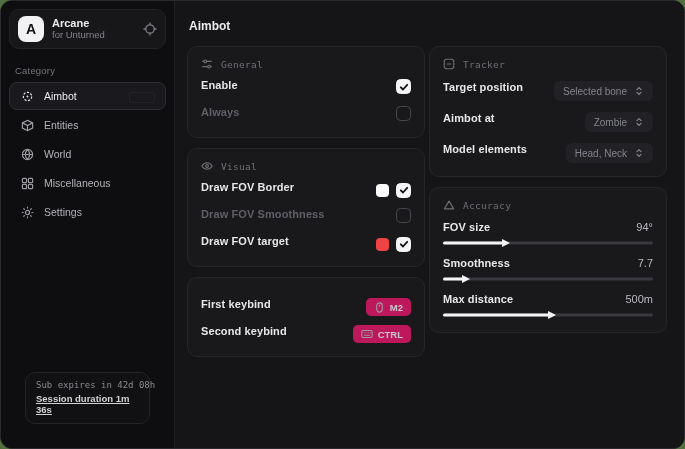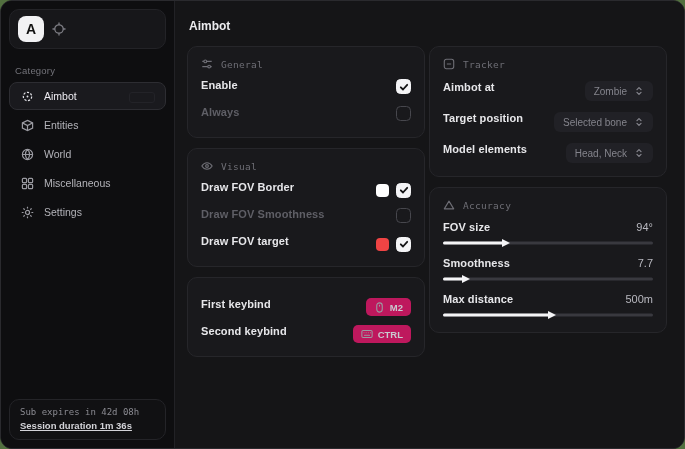--- a/index.html
+++ b/index.html
@@ -55,21 +55,21 @@
     background:#1a1a1e; border-color:#2d2d32; color:#eceaf0;
   }
   .nav-item.active .nicon { color:#e3e3e8; }
   .faint-badge {
     position:absolute; right:10px; top:9px;
     width:26px; height:11px; border-radius:3px;
     border:1px solid #232328;
   }
   .sidebar-spacer { flex:1; }
   .sub-card {
-    margin:8px; padding:7px 10px 8px 10px;
+    margin:24px; padding:7px 10px 8px 10px;
     border:1px solid #242428; border-radius:10px;
     background:#111113;
   }
   .sub-line1 {
     font-family:"DejaVu Sans Mono", monospace;
     font-size:9px; color:#8b8b92; white-space:nowrap;
   }
   .sub-line2 { font-size:9.5px; color:#d3d3d8; margin-top:3px; font-weight:bold;text-decoration:underline; }
   
   .main { flex:1; background:#151517; padding:10px 12px; overflow:hidden; }
@@ -141,20 +141,24 @@
 </style>
 </head>
 <body>
 
 <div class="window">
 
   <div class="sidebar">
 
     <div class="brand-card">
       <div class="brand-logo">A</div>
+      <div class="brand-text">
+        <div class="brand-title">Arcane</div>
+        <div class="brand-sub">for Unturned</div>
+      </div>
       <span class="brand-icon">
         <svg width="14" height="14" viewBox="0 0 14 14" fill="none" stroke="currentColor" stroke-width="1.3">
           <circle cx="7" cy="7" r="4.2"></circle>
             <line x1="7" y1="0.5" x2="7" y2="3"></line>
             <line x1="7" y1="11" x2="7" y2="13.5"></line>
             <line x1="0.5" y1="7" x2="3" y2="7"></line>
             <line x1="11" y1="7" x2="13.5" y2="7"></line>
         </svg>
       </span>
     </div>
@@ -324,34 +328,34 @@
           <div class="sec-head">
             <span class="sicon">
               <svg width="12" height="12" viewBox="0 0 14 14" fill="none" stroke="currentColor" stroke-width="1.3">
                 <rect x="1.5" y="1.5" width="11" height="11" rx="2.5"></rect>
                   <line x1="4.5" y1="7" x2="9.5" y2="7"></line>
               </svg>
             </span>
             <span>Tracker</span>
           </div>
           <div class="row" style="margin-top:11px">
-            <span class="row-label">Aimbot at</span>
+            <span class="row-label">Target position</span>
             <button class="select">
-              <span>Zombie</span>
+              <span>Selected bone</span>
               <span class="unfold">
                 <svg width="10" height="10" viewBox="0 0 10 10" fill="none" stroke="currentColor" stroke-width="1.3" stroke-linecap="round" stroke-linejoin="round">
                     <path d="M3 3.6 5 1.6l2 2M3 6.4l2 2 2-2"></path>
                   </svg>
               </span>
             </button>
           </div>
           <div class="row" style="margin-top:11px">
-            <span class="row-label">Target position</span>
+            <span class="row-label">Aimbot at</span>
             <button class="select">
-              <span>Selected bone</span>
+              <span>Zombie</span>
               <span class="unfold">
                 <svg width="10" height="10" viewBox="0 0 10 10" fill="none" stroke="currentColor" stroke-width="1.3" stroke-linecap="round" stroke-linejoin="round">
                     <path d="M3 3.6 5 1.6l2 2M3 6.4l2 2 2-2"></path>
                   </svg>
               </span>
             </button>
           </div>
           <div class="row" style="margin-top:11px">
             <span class="row-label">Model elements</span>
             <button class="select">

